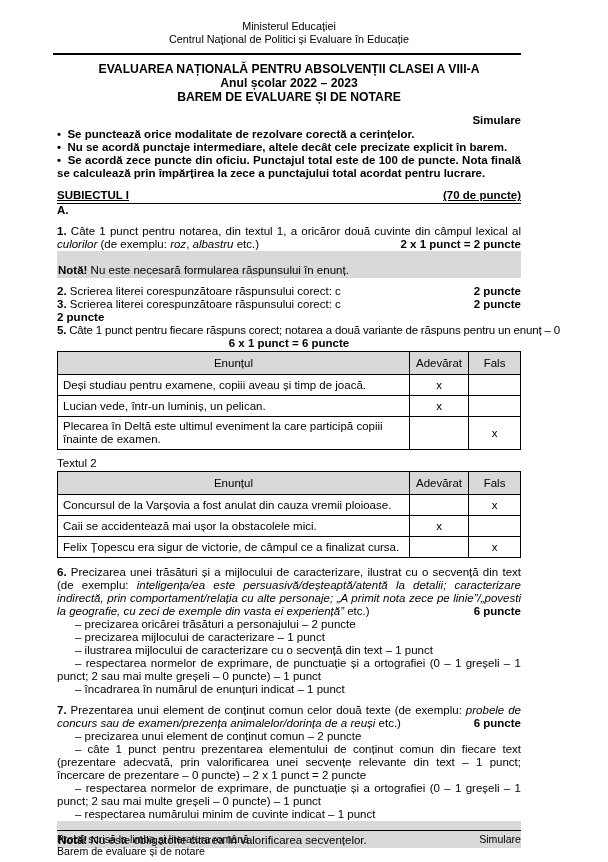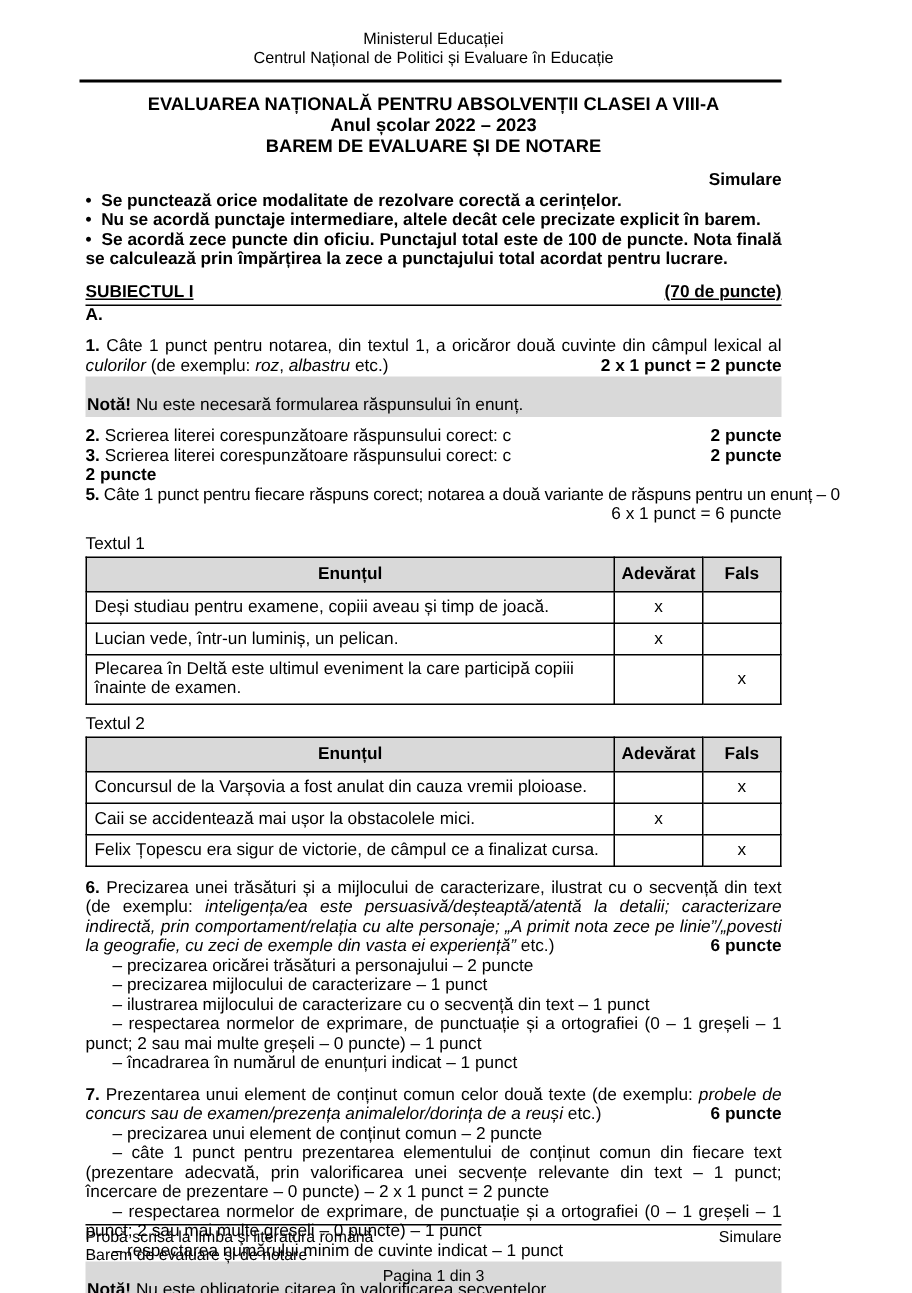--- a/index.html
+++ b/index.html
@@ -24,25 +24,25 @@
     border-bottom:1.5px solid #000; margin-top:9px; padding-bottom:1px; }
   .subject-row span { text-decoration:underline; }
   .partA { font-weight:bold; }
   .para { position:relative; text-align:justify; }
   .mt { margin-top:8px; }
   .mt2 { margin-top:7px; }
   .pts { position:absolute; right:0; bottom:0; font-weight:bold; }
   .note { background:var(--highlight,#d9d9d9); margin-top:0; padding:13px 2px 1px 1px; }
   .qline { display:flex; justify-content:space-between; }
   .tight { white-space:nowrap; letter-spacing:-0.18px; }
-  .right-pts { text-align:right; font-weight:normal; }
+  .right-pts { text-align:center; font-weight:bold; }
   .tbl-label { margin-top:7px; }
   table { border-collapse:collapse; width:100%; table-layout:fixed; margin-top:1px; }
   th,td { border:1px solid #000; font-size:11.5px; }
-  th { background:var(--table_header,#d9d9d9); font-weight:bold; text-align:center;
+  th { background:var(--table_header,#d9d9d9); font-weight:normal; text-align:center;
        height:23px; vertical-align:middle; }
   td { padding:3px 5px; vertical-align:middle; height:21px; }
   td.mark { text-align:center; padding:3px 2px; }
   .c-enunt { width:76%; } .c-adev { width:12.8%; } .c-fals { width:11.2%; }
   .sub { text-indent:18px; text-align:justify; }
   .footer { position:absolute; left:57px; right:42px; bottom:5px;
     font-size:10.6px; line-height:12px; }
   .foot-rule { border-top:1px solid #000; margin-bottom:2px; }
   .foot-row { display:flex; justify-content:space-between; }
   .foot-page { text-align:center; margin-top:2px; }
@@ -99,21 +99,20 @@
       </div>
       <div class="qline">
         <span class="b">2 puncte</span>
       </div>
       <div class="tight">
         <span class="b">5.</span><span> Câte 1 punct pentru fiecare răspuns corect; notarea a două variante de răspuns pentru un enunț – 0 puncte</span>
       </div>
       <div class="right-pts">6 x 1 punct = 6 puncte</div>
     </div>
 
-    <div class="tbl-label">Textul 1</div>
     <table>
       <tbody>
           <tr>
         <th class="c-enunt">Enunțul</th>
         <th class="c-adev">Adevărat</th>
         <th class="c-fals">Fals</th>
       </tr>
       <tr>
         <td>Deși studiau pentru examene, copiii aveau și timp de joacă.</td>
         <td class="mark">x</td>
@@ -186,15 +185,14 @@
 
   </div>
 
   <div class="footer">
     <div class="foot-rule"></div>
     <div class="foot-row">
       <span>Probă scrisă la limba şi literatura română</span>
       <span>Simulare</span>
     </div>
     <div>Barem de evaluare și de notare</div>
-    <div class="foot-page">Pagina 1 din 3</div>
   </div>
 </div>
 
 </body></html>

